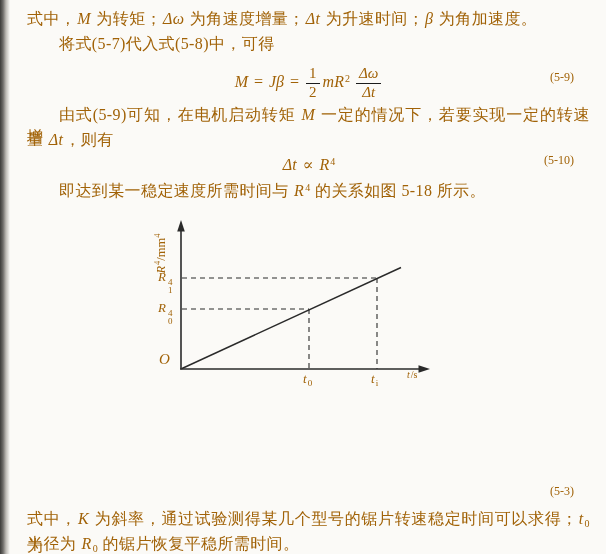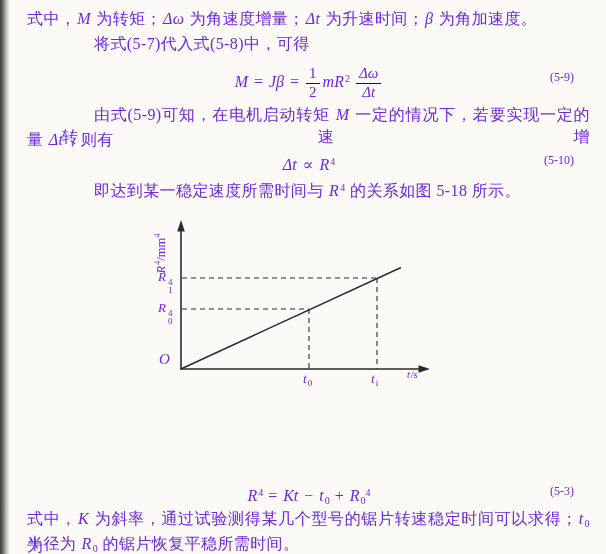--- a/index.html
+++ b/index.html
@@ -1,21 +1,21 @@
 <!DOCTYPE html>
 <html><head>
 <meta charset="utf-8">
 <style>
   html,body{margin:0;padding:0;background:#e8e8e8;}
   .page{position:relative;width:606px;height:554px;background:#fbfaf7;overflow:hidden;
-        font-family:"Liberation Serif","DejaVu Serif",serif;color:#6d28d9;}
+        font-family:"Liberation Serif","DejaVu Serif",serif;color:#a16207;}
   .edge-shadow{position:absolute;left:0;top:0;width:10px;height:554px;
         background:linear-gradient(to right,#3c3b39 0px,#6e6c69 3px,#bdbab5 6px,rgba(251,250,247,0) 10px);}
   .line{position:absolute;left:27px;right:16px;font-size:16px;line-height:22px;letter-spacing:0.4px;}
-  .indent{text-indent:32px;margin-left:35px;}
+  .indent{text-indent:32px;}
   .jfull{text-align:justify;text-align-last:justify;}
   .v{font-style:italic;padding:0 1px;}
   .sp{font-size:10px;vertical-align:5px;font-style:normal;}
   .sb{font-size:10px;vertical-align:-3px;font-style:normal;}
   .eq{position:absolute;left:27px;right:16px;text-align:center;font-size:16px;}
   .eq .rel{padding:0 5px;}
   .frac{display:inline-block;vertical-align:middle;text-align:center;line-height:1.05;font-size:15px;margin:0 2px;}
   .frac .fn{display:block;padding:0 3px 1px 3px;border-bottom:1.3px solid #1b1b1b;}
   .frac .fd{display:block;padding:1px 3px 0 3px;}
   .eqno{position:absolute;right:32px;font-size:12px;}
@@ -99,23 +99,20 @@
   </div>
   <div class="figure-label" style="left:370px;top:371px;font-size:13px">
     <i class="v">t</i><span class="sb" style="font-size:9px">i</span>
   </div>
   <div class="figure-label" style="left:406px;top:369px;font-size:10px">
     <i class="v">t</i><span>/s</span>
   </div>
 
 
 
-  <div class="eq" style="top:481px;height:24px;line-height:24px">
-    <i class="v">R</i><span class="sp">4</span><span class="rel">=</span><i class="v">Kt</i><span class="rel">−</span><i class="v">t</i><span class="sb">0</span><span class="rel">+</span><i class="v">R</i><span class="sb">0</span><span class="sp">4</span>
-  </div>
   <div class="eqno" style="top:484px">(5-3)</div>
 
   <div class="line jfull" style="top:508px">
     <span>式中，</span><i class="v">K</i><span> 为斜率，通过试验测得某几个型号的锯片转速稳定时间可以求得；</span><i class="v">t</i><span class="sb">0</span><span> 为</span>
   </div>
   <div class="line" style="top:533px">
     <span>半径为 </span><i class="v">R</i><span class="sb">0</span><span> 的锯片恢复平稳所需时间。</span>
   </div>
 </div>
 

